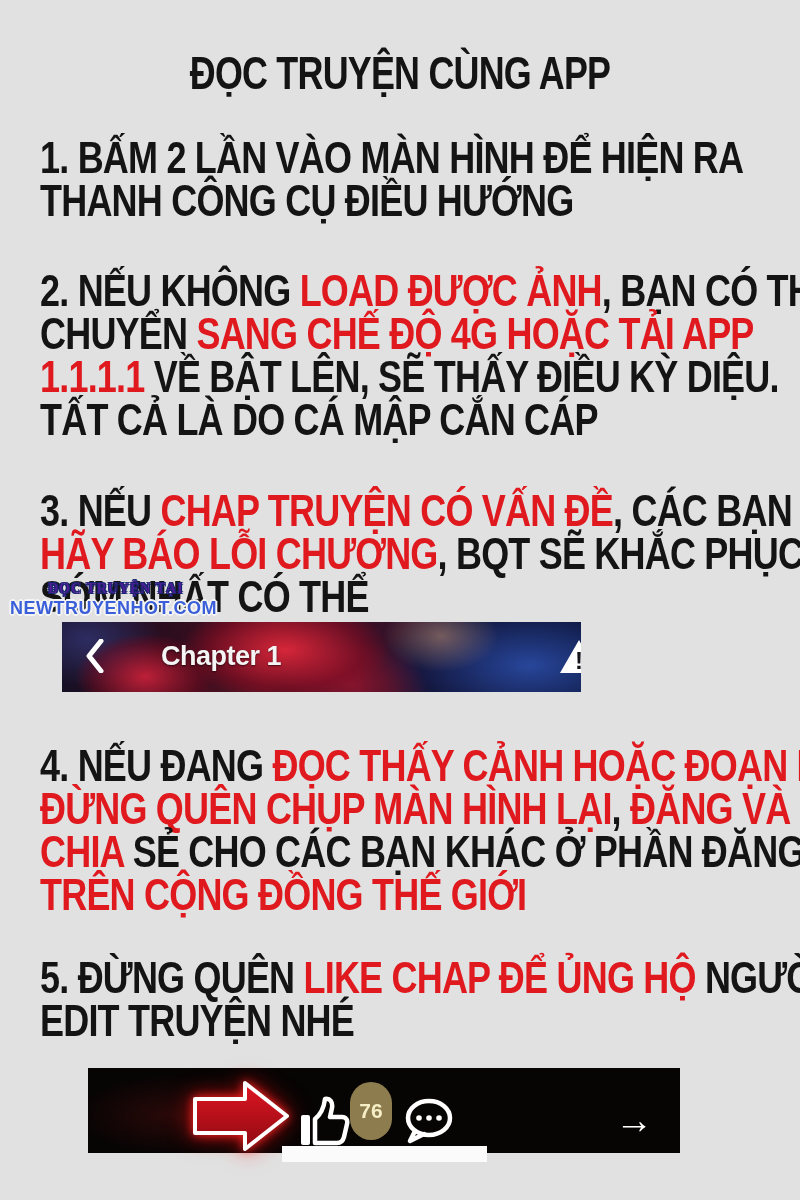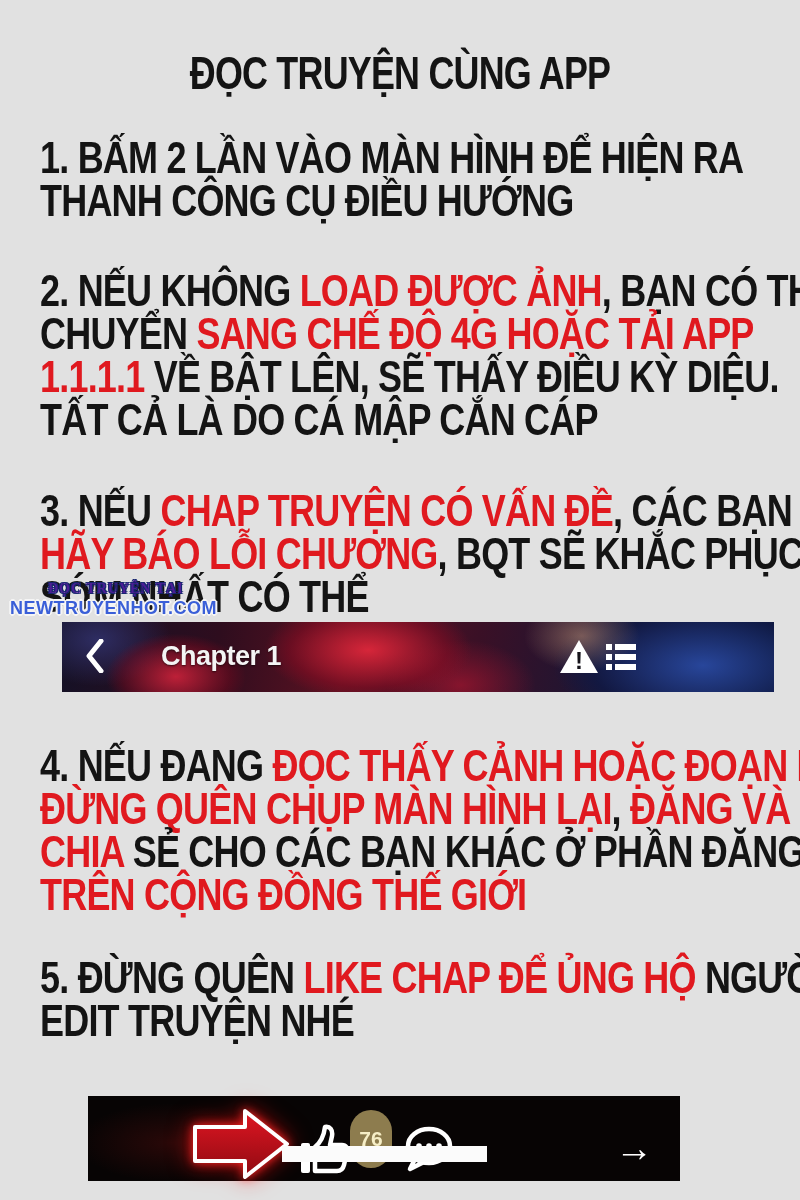--- a/index.html
+++ b/index.html
@@ -29,21 +29,21 @@
     font-family:Liberation Serif, serif;
   }
   .wm2{
     left:10px;top:598px;font-size:18px;color:#3a5fd8;letter-spacing:.5px;
     text-shadow:-2px 0 0 #f5f5f5,2px 0 0 #f5f5f5,0 -2px 0 #f5f5f5,0 2px 0 #f5f5f5,
                 -1px -1px 0 #f5f5f5,1px 1px 0 #f5f5f5,1px -1px 0 #f5f5f5,-1px 1px 0 #f5f5f5;
   }
 
   
   .shot1{
-    position:absolute;left:62px;top:622px;width:712px;height:70px;z-index:5;overflow:hidden;
+    position:absolute;left:62px;top:622px;width:519px;height:70px;z-index:5;overflow:hidden;
     background:
       radial-gradient(90px 55px at 16% 78%, rgba(215,35,60,.85), rgba(120,10,30,.45) 60%, transparent 78%),
       radial-gradient(130px 62px at 43% 40%, rgba(228,40,60,.9), rgba(140,12,35,.5) 60%, transparent 80%),
       radial-gradient(100px 60px at 56% 90%, rgba(165,22,48,.7), transparent 75%),
       radial-gradient(95px 60px at 5% 25%, rgba(48,48,105,.9), transparent 78%),
       radial-gradient(80px 50px at 73% 20%, rgba(195,145,115,.55), transparent 72%),
       radial-gradient(170px 80px at 90% 62%, rgba(42,75,165,.9), rgba(15,25,70,.75) 65%, transparent 88%),
       linear-gradient(100deg,#141126 0%,#2e0d1e 22%,#5c1222 40%,#3a1026 58%,#1c1634 76%,#0e1a3c 100%);
   }
   .shot1 .back{position:absolute;left:24px;top:17px;}
@@ -51,21 +51,20 @@
     position:absolute;left:99px;top:19px;font-size:27px;font-weight:700;color:#f4f4f4;
     text-shadow:0 1px 2px rgba(0,0,0,.6);letter-spacing:-.5px;
   }
   .warn{position:absolute;left:497px;top:17px;}
   .listicon{position:absolute;left:544px;top:21px;}
 
   
   .shot2{
     position:absolute;left:88px;top:1068px;width:592px;height:85px;z-index:5;
     background:radial-gradient(130px 55px at 14% 55%, rgba(70,12,12,.55), transparent 72%),#070404;
-    margin-top:28px;
   }
   .redarrow{position:absolute;left:103px;top:9px;
     filter:drop-shadow(0 0 5px rgba(255,40,40,.95)) drop-shadow(0 0 11px rgba(255,10,10,.65));}
   .thumb{position:absolute;left:210px;top:25px;}
   .badge{
     position:absolute;left:262px;top:14px;width:42px;height:58px;border-radius:21px;
     background:#8d7c4e;color:#f6eec6;font-size:21px;font-weight:700;
     display:flex;align-items:center;justify-content:center;
   }
   .bubble{position:absolute;left:315px;top:29px;}

